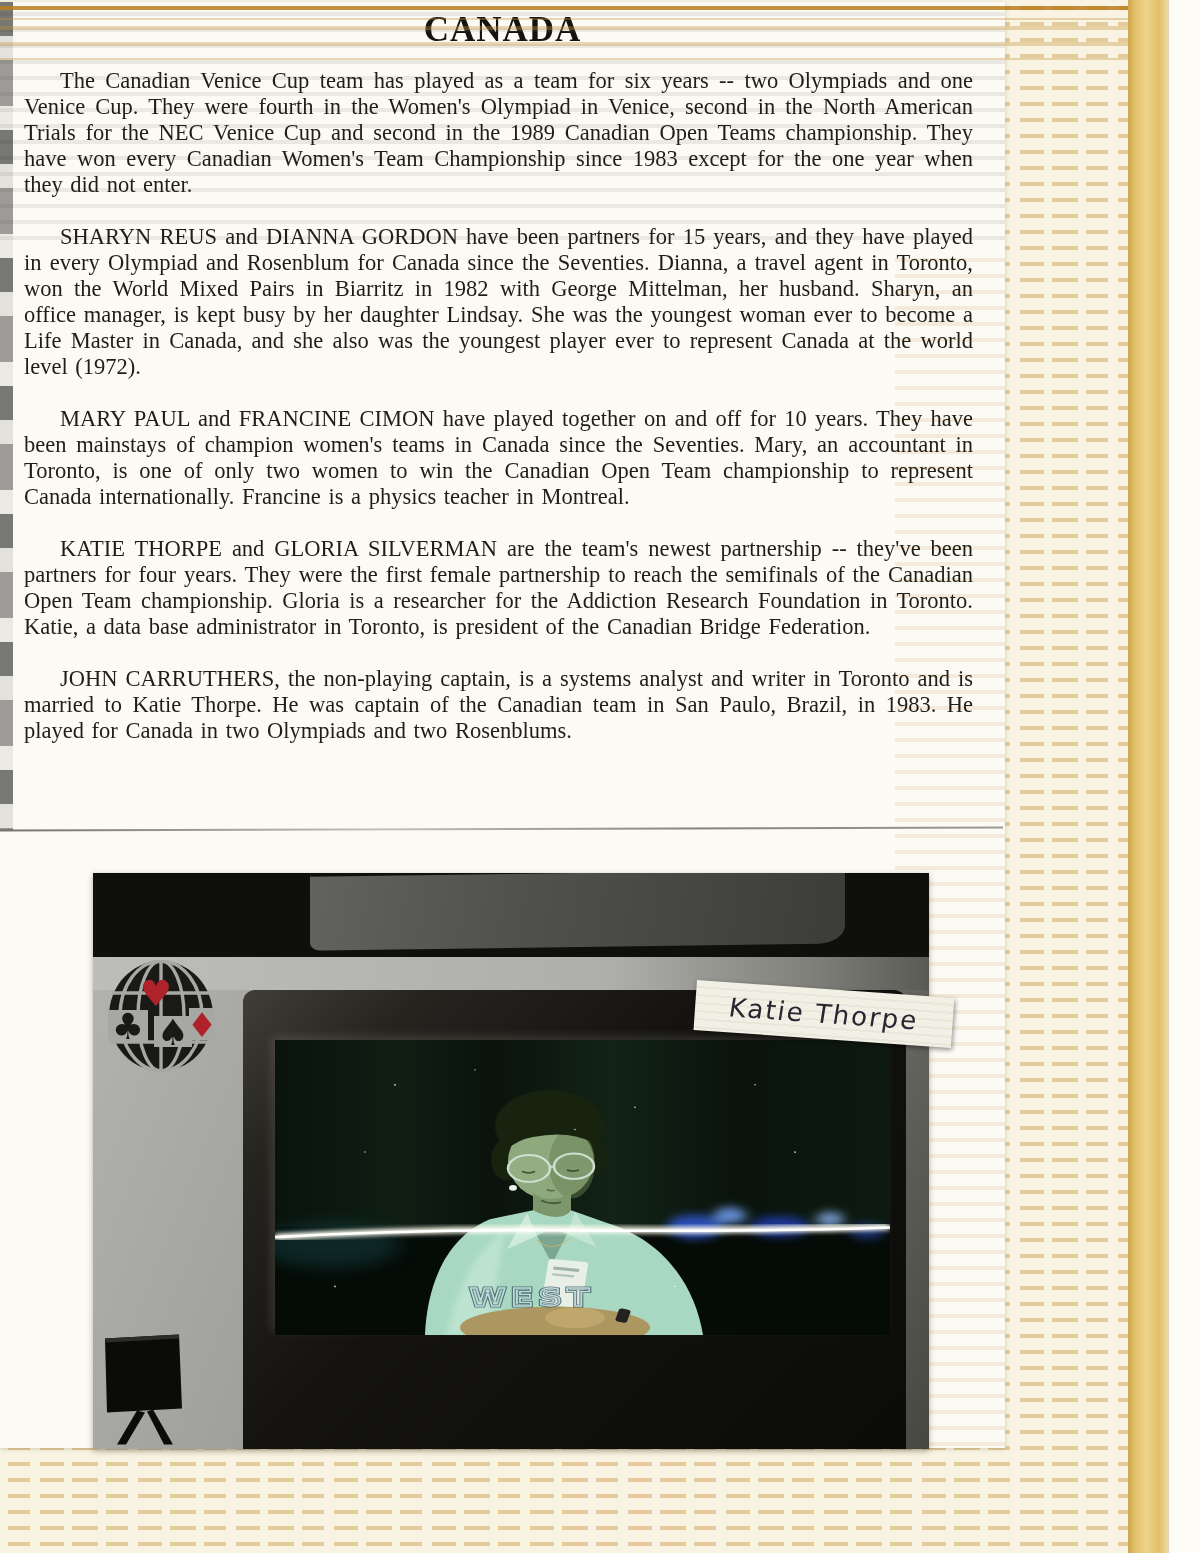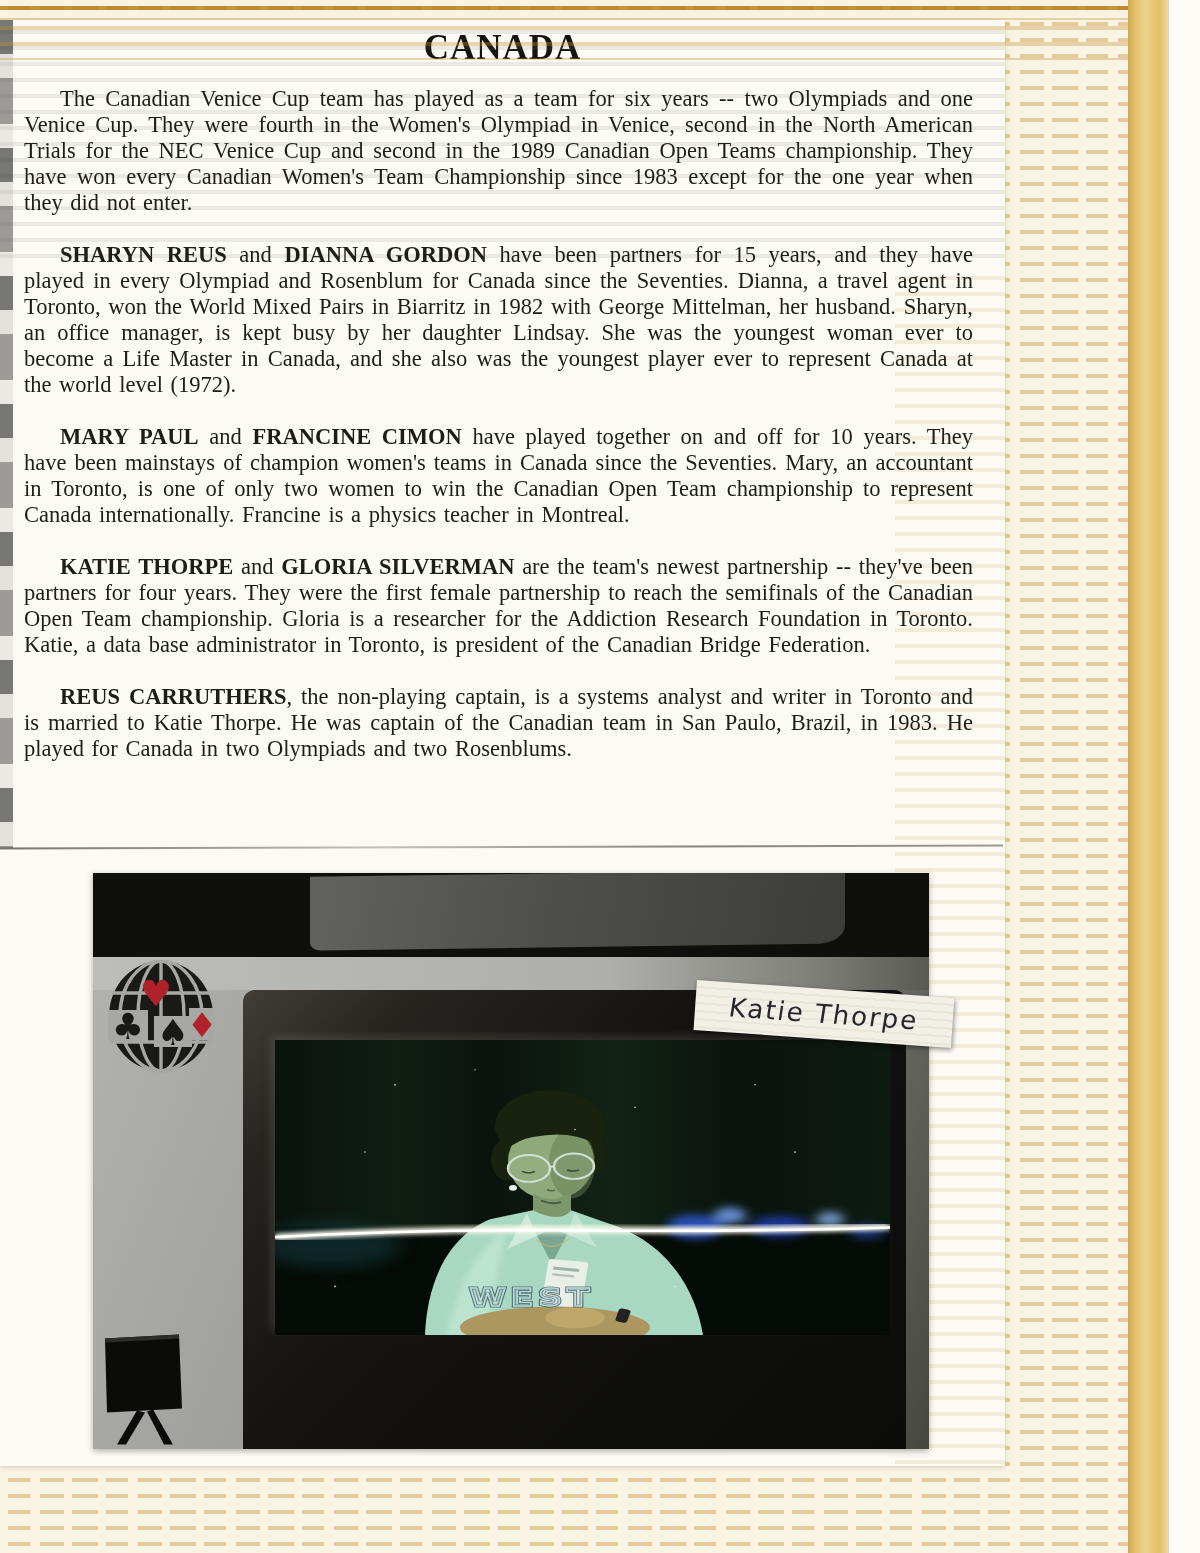--- a/index.html
+++ b/index.html
@@ -18,36 +18,36 @@
   }
   .page-bg{position:absolute; inset:0; --cut:#f8f3e2; --dashcol:rgba(198,148,58,.42); z-index:0;}
   .dash-strip-top{position:absolute; left:0; top:0; right:0; height:18px; --cut:rgba(248,243,226,0); --dashcol:rgba(186,126,30,.85); z-index:4; background-position:6px 0,0 0;}
   .dash-strip-upper{position:absolute; left:0; top:18px; right:0; height:42px; --cut:rgba(251,250,245,0); --dashcol:rgba(196,146,52,.35); z-index:4; background-position:22px 2px,0 2px; pointer-events:none;}
   
   .gold-stripe{position:absolute; left:1128px; top:0; width:40px; height:1553px; z-index:5;
     background:linear-gradient(90deg,#cfa64e 0%, #e2c06a 18%, #ecd48a 45%, #e3bf66 78%, #edd9a2 100%);}
   .page-edge{position:absolute; left:1168px; top:0; width:32px; height:1553px; z-index:5;
     background:#fdfcf7; border-left:1px solid rgba(190,165,110,.45);}
   
-  .sheet{position:absolute; left:0; top:20px; width:1005px; height:1446px; z-index:1;
+  .sheet{position:absolute; left:0; top:2px; width:1005px; height:1446px; z-index:1;
     background:var(--sheet-white,#fbfaf5); box-shadow:0 1px 4px rgba(100,88,50,.25);}
   .ghost-rows{position:absolute; left:0; right:0; top:0; height:245px; --cut:rgba(251,250,245,0); --dashcol:rgba(112,110,104,.13); background-position:30px 4px,0 4px; pointer-events:none;}
   .ghost-right{position:absolute; right:0; top:250px; bottom:0; width:110px; --cut:rgba(251,250,245,0); --dashcol:rgba(198,148,58,.14); pointer-events:none;}
   .scan-edge{position:absolute; left:0; top:0; width:13px; height:828px; opacity:.75;
     background:repeating-linear-gradient(180deg, rgba(32,32,30,.8) 0 34px, rgba(120,118,112,.25) 34px 58px, rgba(58,56,52,.65) 58px 104px, rgba(140,138,130,.2) 104px 128px);}
   .torn-line{position:absolute; left:0; right:2px; top:826px; height:2px;
     background:linear-gradient(90deg, rgba(62,58,48,.7), rgba(62,58,48,.3) 38%, rgba(62,58,48,.62) 70%, rgba(62,58,48,.5));
     transform:rotate(-0.18deg);}
   
   .headline{margin:8px 0 0 0; text-align:center; font-size:35px; font-weight:700;
     letter-spacing:1px; color:#151310; font-family:"Liberation Serif",serif;}
   .body-text{position:absolute; left:24px; right:32px; top:66px; color:#201d18;
     font-size:22.5px; line-height:26px; text-align:justify; word-spacing:2px;}
   .para{margin:0 0 26px 0; text-indent:36px;}
-  .para .bold{font-weight:700;}
+  .para .bold{font-weight:400;}
   
   .photo{position:absolute; left:93px; top:873px; width:836px; height:576px; z-index:3;
     box-shadow:0 2px 6px rgba(70,60,30,.4);}
   .photo-clip{position:absolute; inset:0; overflow:hidden; background:#8c8c88;}
   .top-band{position:absolute; left:0; top:0; right:0; height:84px; background:#0f0f0d;}
   .ceiling-panel{position:absolute; left:217px; top:0; width:535px; height:74px;
     background:linear-gradient(100deg,#62625e 0%,#50504c 40%,#3c3c38 100%);
     border-radius:0 0 26px 10px / 0 0 18px 8px; transform:skewY(-0.8deg);}
   .wall{position:absolute; left:0; top:84px; right:0; bottom:0;
     background:linear-gradient(112deg,#b2b2ae 0%,#a0a09c 32%,#8a8a86 55%,#686862 80%,#474742 100%);}
@@ -79,21 +79,21 @@
   <div class="sheet">
     <div class="ghost-rows dashes"></div>
     <div class="ghost-right dashes"></div>
     <div class="scan-edge"></div>
     <h1 class="headline">CANADA</h1>
     <div class="body-text">
         <p class="para"><span>The Canadian Venice Cup team has played as a team for six years -- two Olympiads and one Venice Cup. They were fourth in the Women's Olympiad in Venice, second in the North American Trials for the NEC Venice Cup and second in the 1989 Canadian Open Teams championship. They have won every Canadian Women's Team Championship since 1983 except for the one year when they did not enter.</span></p>
         <p class="para"><span class="bold">SHARYN REUS</span><span> and </span><span class="bold">DIANNA GORDON</span><span> have been partners for 15 years, and they have played in every Olympiad and Rosenblum for Canada since the Seventies. Dianna, a travel agent in Toronto, won the World Mixed Pairs in Biarritz in 1982 with George Mittelman, her husband. Sharyn, an office manager, is kept busy by her daughter Lindsay. She was the youngest woman ever to become a Life Master in Canada, and she also was the youngest player ever to represent Canada at the world level (1972).</span></p>
         <p class="para"><span class="bold">MARY PAUL</span><span> and </span><span class="bold">FRANCINE CIMON</span><span> have played together on and off for 10 years. They have been mainstays of champion women's teams in Canada since the Seventies. Mary, an accountant in Toronto, is one of only two women to win the Canadian Open Team championship to represent Canada internationally. Francine is a physics teacher in Montreal.</span></p>
         <p class="para"><span class="bold">KATIE THORPE</span><span> and </span><span class="bold">GLORIA SILVERMAN</span><span> are the team's newest partnership -- they've been partners for four years. They were the first female partnership to reach the semifinals of the Canadian Open Team championship. Gloria is a researcher for the Addiction Research Foundation in Toronto. Katie, a data base administrator in Toronto, is president of the Canadian Bridge Federation.</span></p>
-        <p class="para"><span class="bold">REUS CARRUTHERS</span><span>, the non-playing captain, is a systems analyst and writer in Toronto and is married to Katie Thorpe. He was captain of the Canadian team in San Paulo, Brazil, in 1983. He played for Canada in two Olympiads and two Rosenblums.</span></p>
+        <p class="para"><span class="bold">JOHN CARRUTHERS</span><span>, the non-playing captain, is a systems analyst and writer in Toronto and is married to Katie Thorpe. He was captain of the Canadian team in San Paulo, Brazil, in 1983. He played for Canada in two Olympiads and two Rosenblums.</span></p>
       </div>
     <div class="torn-line"></div>
   </div>
 
   <div class="dash-strip-top dashes"></div>
   <div class="dash-strip-upper dashes"></div>
 
   <div class="photo">
     <div class="photo-clip">
       <div class="top-band"></div>

